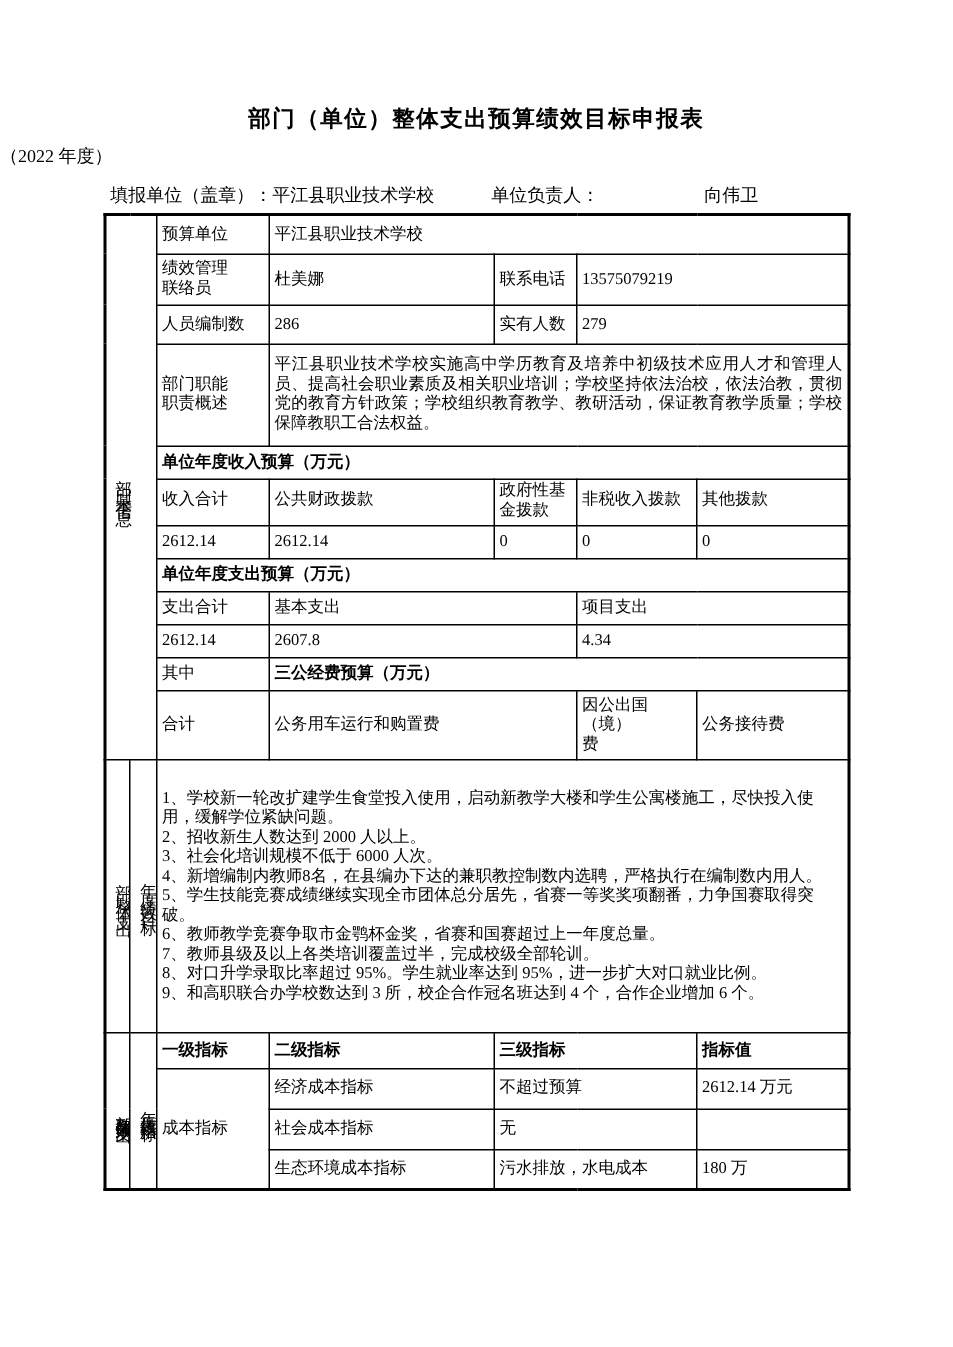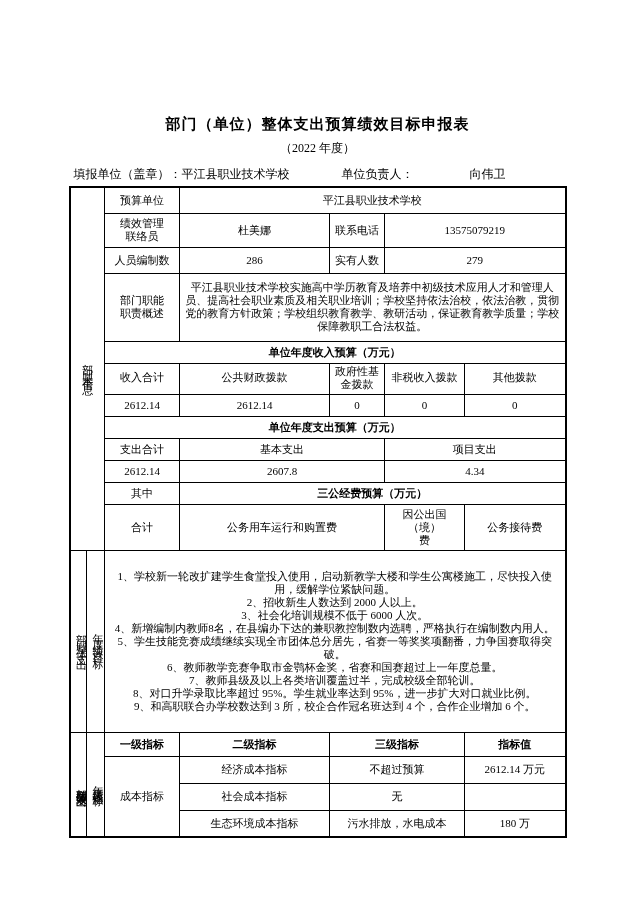--- a/index.html
+++ b/index.html
@@ -3,42 +3,42 @@
 <meta charset="utf-8">
 <style>
   * { margin:0; padding:0; box-sizing:border-box; }
   html,body { background:#ffffff; }
   body {
     width:635px; height:898px;
     font-family:"Liberation Serif","DejaVu Serif",serif;
     color:#000;
     position:relative;
   }
-  .page { width:635px; height:898px; background:#fff; padding-top:116px; }
+  .page { width:635px; height:898px; background:#fff; padding-top:72px; }
 
   .doc-title {
     text-align:center; font-size:15px; font-weight:bold;
     letter-spacing:1px; line-height:17px;
   }
-  .doc-subtitle { text-align:center; font-size:12px; margin-top:7px; }
+  .doc-subtitle { text-align:left; font-size:12px; margin-top:7px; }
 
   .meta { width:496px; margin:9px auto 3px auto; position:relative; height:17px; font-size:12px; }
   .meta .m1 { position:absolute; left:4px; top:0; }
-  .meta .m2 { position:absolute; left:272px; top:0; }
+  .meta .m2 { position:absolute; left:258px; top:0; }
   .meta .m3 { position:absolute; left:400px; top:0; }
 
   table.decl {
     border-collapse:collapse; table-layout:fixed;
     width:496px; margin:0 auto;
     border:2px solid #000;
   }
   table.decl td {
     border:1px solid #000;
     font-size:11px; line-height:13px;
-    text-align:center; vertical-align:middle;
+    vertical-align:middle;
     padding:2px 3px;
     overflow:hidden;
     word-break:break-all;
   }
   td.bold { font-weight:bold; }
   td.left { text-align:left; padding-left:6px; }
   td.pre  { white-space:pre-line; }
   td.para {
     text-align:justify; font-size:11.5px; line-height:15px;
     padding:3px 6px; vertical-align:middle;

